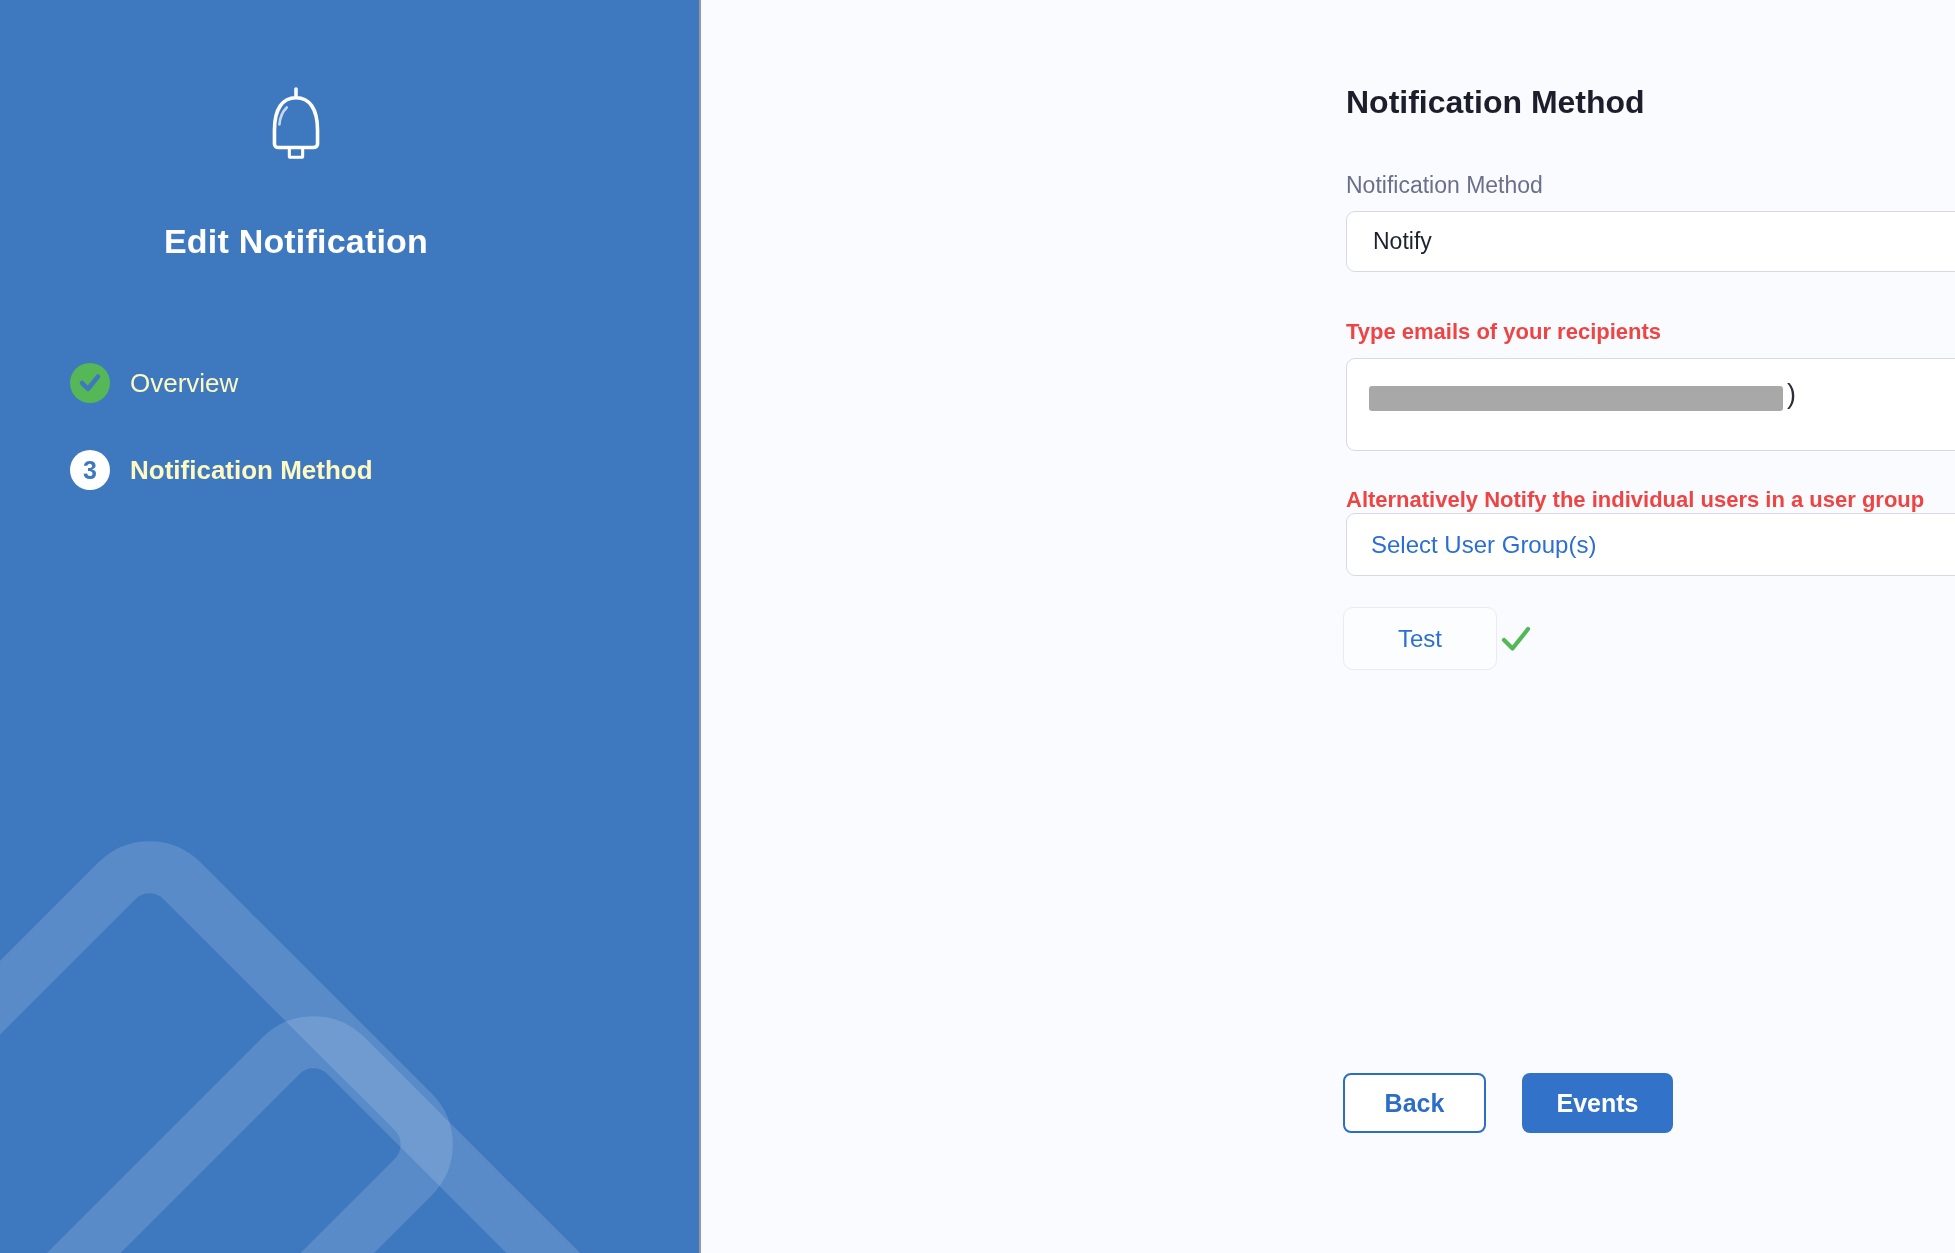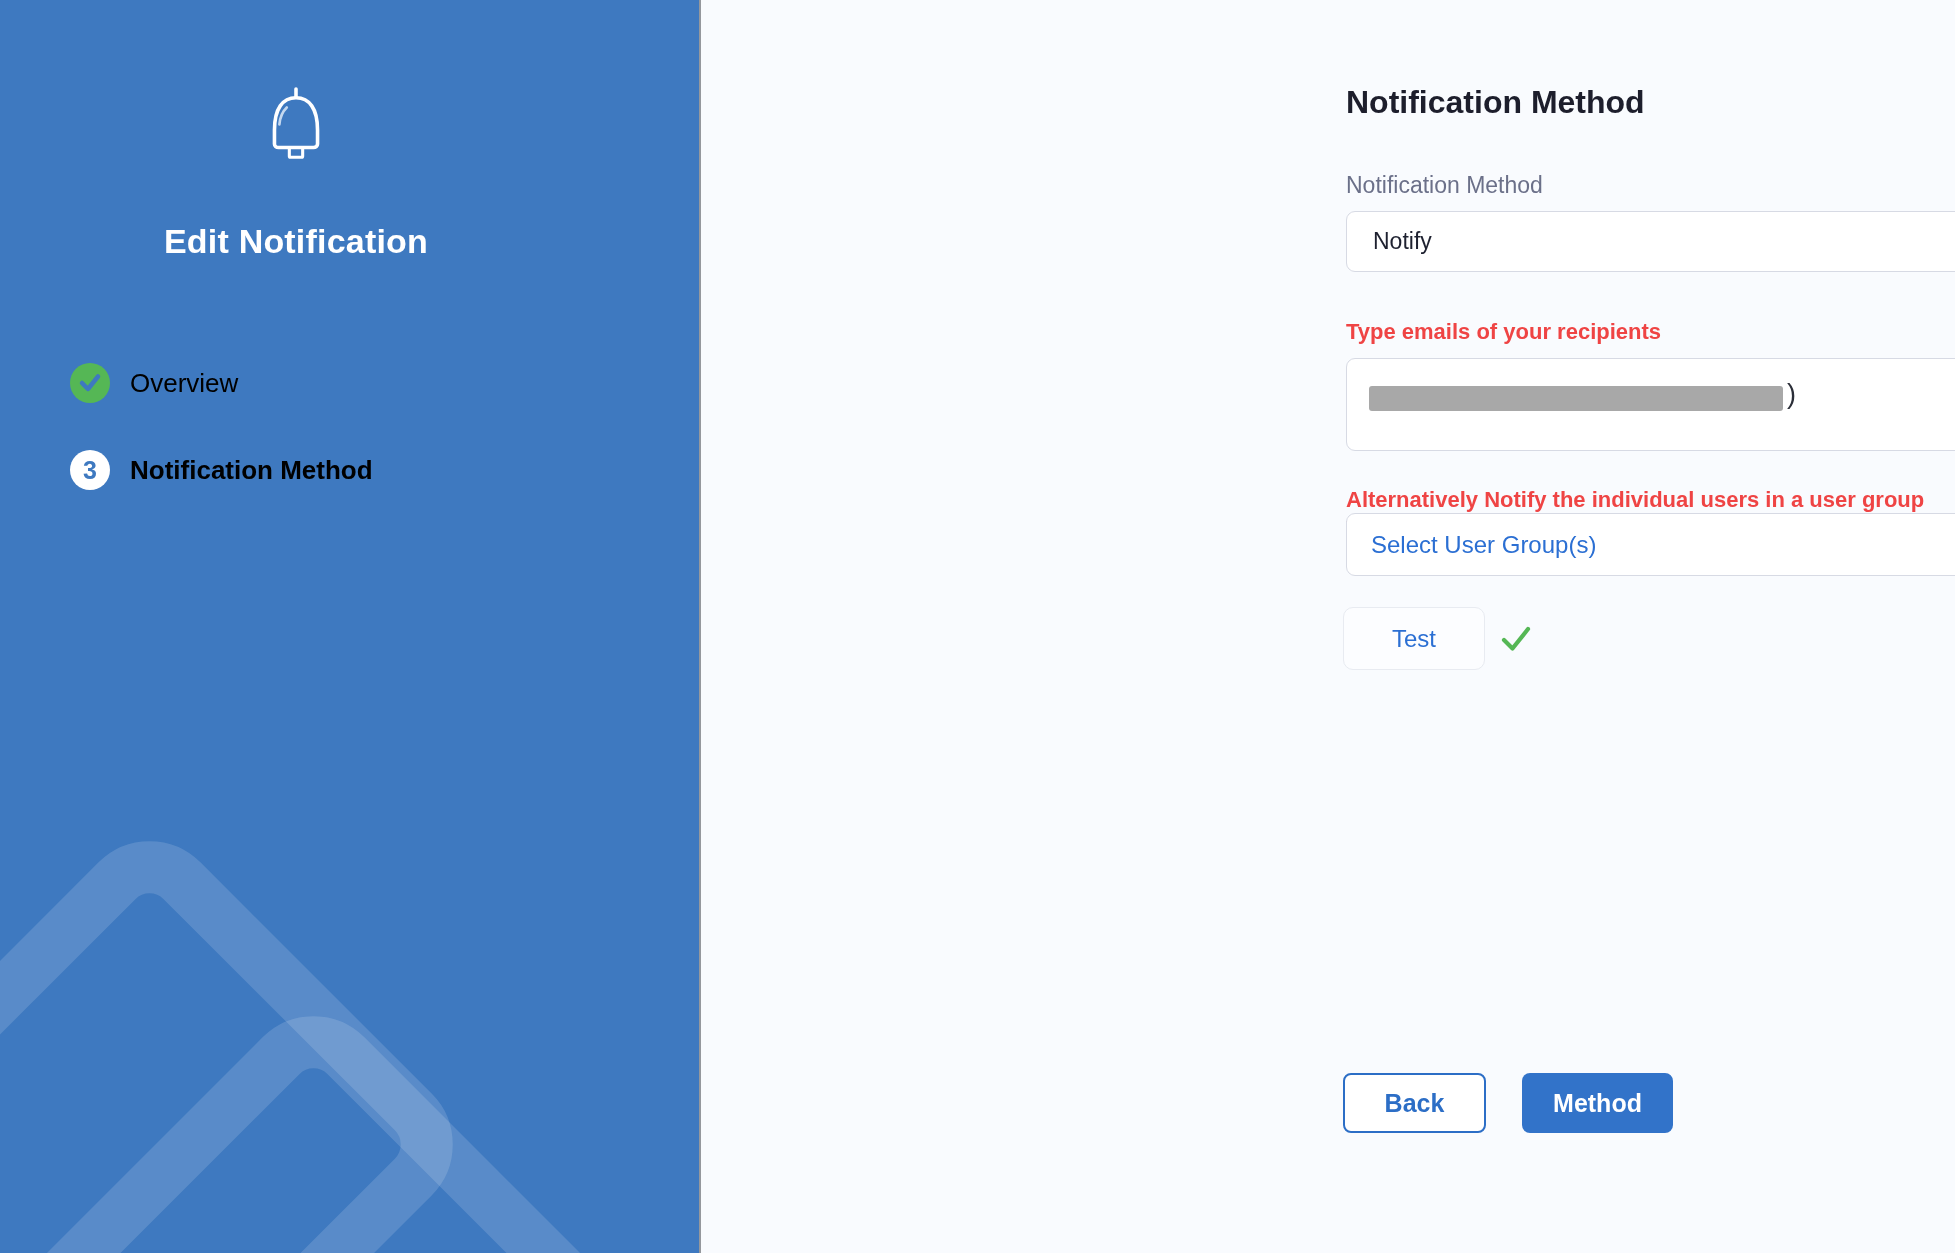--- a/index.html
+++ b/index.html
@@ -12,21 +12,21 @@
   .wm1{left:-86px;top:909px;}
   .wm2{left:78px;top:1084px;}
   .bell{position:absolute;left:0;top:86px;width:592px;text-align:center;}
   .side-title{position:absolute;left:0;top:222px;width:592px;margin:0;text-align:center;
     font-size:34px;font-weight:700;color:#ffffff;letter-spacing:0.2px;}
   .steps{position:absolute;left:70px;top:363px;}
   .step{display:flex;align-items:center;gap:20px;height:40px;margin-bottom:47px;cursor:pointer;}
   .badge{width:40px;height:40px;border-radius:50%;flex:0 0 auto;display:flex;align-items:center;justify-content:center;}
   .badge.done{background:#55b755;}
   .badge.num{background:#ffffff;color:#3e79c0;font-size:25px;font-weight:700;}
-  .step-label{color:#000000;font-size:26px;font-weight:400;white-space:nowrap;}
+  .step-label{color:#fef9c3;font-size:26px;font-weight:400;white-space:nowrap;}
   .step.current .step-label{font-weight:700;}
 
   
   .main{position:absolute;left:615px;top:0;right:0;bottom:0;}
   .page-title{position:absolute;left:731px;top:84px;margin:0;font-size:32px;font-weight:600;color:#1d1e2c;}
   .field-label-gray{position:absolute;left:731px;top:172px;font-size:23px;color:#6b7089;}
   .field-label-bold{position:absolute;left:731px;font-size:22px;font-weight:700;color:#ef4444;}
   .lbl-recipients{top:319px;}
   .lbl-alt{top:487px;}
 
@@ -34,21 +34,21 @@
   .select-box{top:211px;height:61px;display:flex;align-items:center;padding:0 26px;cursor:pointer;}
   .select-value{font-size:23px;color:#1e2130;}
 
   .textarea-box{top:358px;height:93px;cursor:text;}
   .redact-bar{position:absolute;left:22px;top:27px;width:414px;height:25px;background:#a8a8a8;border-radius:3px;filter:blur(0.6px);}
   .redact-tail{position:absolute;left:440px;top:20px;font-size:27px;color:#2b2e38;}
 
   .usergroup-box{top:513px;height:63px;display:flex;align-items:center;padding:0 24px;cursor:pointer;}
   .usergroup-link{font-size:24px;font-weight:500;color:#2b6fd3;}
 
-  .test-btn{position:absolute;left:728px;top:607px;width:142px;height:63px;background:#fcfdff;
+  .test-btn{position:absolute;left:728px;top:607px;width:154px;height:63px;background:#fcfdff;
     border:1px solid #e8ebf1;border-radius:10px;font-size:24px;color:#2b6fd3;cursor:pointer;}
   .test-check{position:absolute;left:882px;top:621px;}
 
   .back-btn{position:absolute;left:728px;top:1073px;width:143px;height:60px;background:#ffffff;
     border:2px solid #2c6ec6;border-radius:8px;font-size:25px;font-weight:700;color:#2c6ec6;cursor:pointer;}
   .finish-btn{position:absolute;left:907px;top:1073px;width:151px;height:60px;background:#3273c9;
     border:none;border-radius:8px;font-size:25px;font-weight:700;color:#ffffff;cursor:pointer;}
 </style>
 </head>
 <body>
@@ -115,16 +115,16 @@
 
     <button class="test-btn">Test</button>
 
     <span class="test-check">
       <svg width="38" height="36" viewBox="0 0 38 36" fill="none">
         <path d="M7 19 L15.5 27.5 L31 8" stroke="#55b755" stroke-width="4.2" stroke-linecap="round" stroke-linejoin="round"></path>
       </svg>
     </span>
 
     <button class="back-btn">Back</button>
-    <button class="finish-btn">Method</button>
+    <button class="finish-btn">Events</button>
 
   </main>
 </div>
 
 </body></html>

